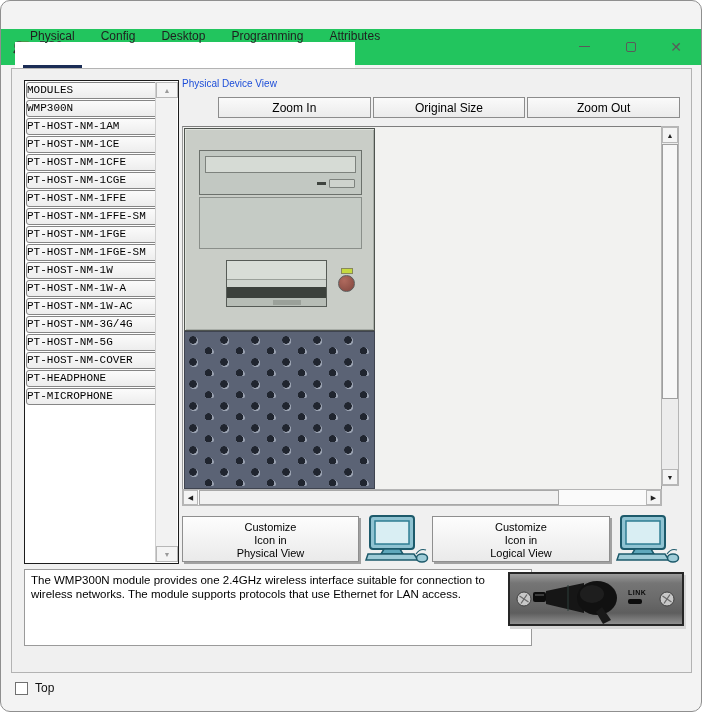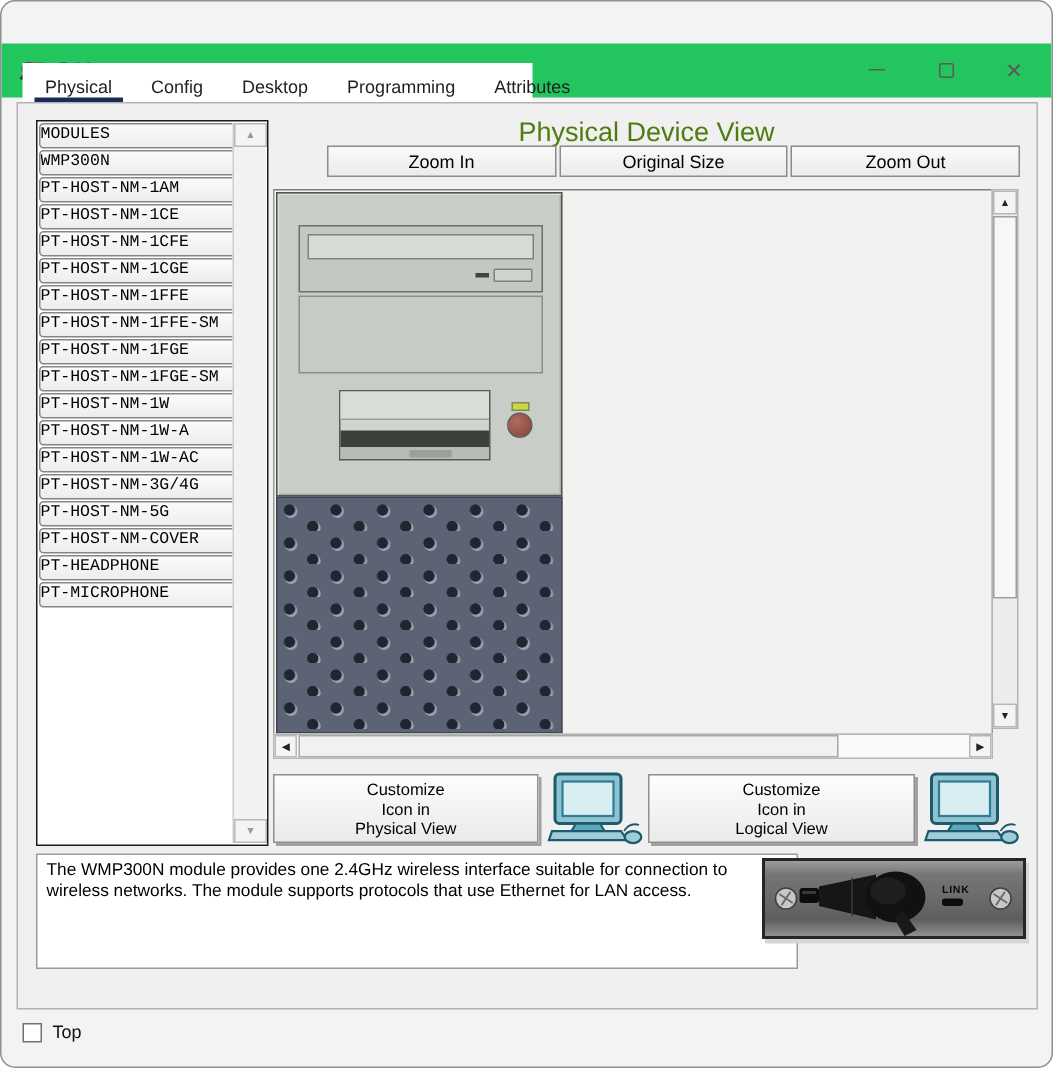--- a/index.html
+++ b/index.html
@@ -10,38 +10,38 @@
   .titlebar{position:absolute;left:0;top:0;width:100%;height:36px;background:#22c55e;margin-top:28px;}
   .app-icon{position:absolute;left:12px;top:9px;width:18px;height:18px;}
   .win-title{position:absolute;left:38px;top:10px;font-size:12px;color:#3a3a3a;}
   .wc{position:absolute;top:0;width:46px;height:35px;display:flex;align-items:center;justify-content:center;cursor:default;}
   .wc-min{right:94px;} .wc-max{right:47px;} .wc-close{right:2px;}
   .glyph-min{width:11px;height:0;border-top:1px solid #5a5a5a;display:block;}
   .glyph-max{width:10px;height:10px;border:1px solid #5a5a5a;border-radius:2px;display:block;}
   .glyph-close{font-size:14px;color:#5a5a5a;line-height:1;}
   
   .tabstrip{position:absolute;left:14px;top:41px;width:340px;height:26px;background:#ffffff;display:flex;align-items:flex-end;}
-  .tab{font-size:12px;color:#1f1f1f;padding:5px 7px 0 7px;margin-left:8px;cursor:default;border-bottom:3px solid transparent;white-space:nowrap;}
+  .tab{font-size:12px;color:#1f1f1f;padding:5px 7px 22px 7px;margin-left:8px;cursor:default;border-bottom:3px solid transparent;white-space:nowrap;}
   .tab.active{border-bottom:3px solid #1a2c55;}
   .tab+ .tab{margin-left:12px;}
   
   .content{position:absolute;left:10px;top:67px;width:681px;height:605px;background:#f0f0f0;border:1px solid #b3b3b3;}
   
   .modpanel{position:absolute;left:12px;top:11px;width:155px;height:484px;background:#ffffff;border:1px solid #1c1c1c;}
   .modlist{position:absolute;left:1px;top:1px;width:129px;}
   .mod-btn{display:block;width:143px;height:17px;margin:0 0 1px 0;padding:0;
            font-family:Liberation Mono, monospace;font-size:11px;color:#000;
            background:linear-gradient(#fbfbfb,#ededed);border:1px solid #868686;border-radius:3px;
            text-align:left;line-height:15px;overflow:hidden;white-space:nowrap;}
   .modscroll{position:absolute;right:1px;top:1px;width:22px;height:480px;background:#f2f2f2;border-left:1px solid #cfcfcf;}
   .sbtn{position:absolute;left:0;width:22px;height:16px;background:#f4f4f4;border:1px solid #b7b7b7;
         font-size:7px;color:#9a9a9a;display:flex;align-items:center;justify-content:center;}
   .modscroll .up{top:0;} .modscroll .down{bottom:0;}
   
-  .dv-title{position:absolute;left:170px;top:9px;width:498px;text-align:center;font-size:18px;color:#4d7c0f;}
+  .dv-title{position:absolute;left:170px;top:9px;width:498px;font-size:10px;color:#1d4ed8;}
   .zoomrow{position:absolute;left:170px;top:28px;width:498px;height:21px;display:flex;padding-left:36px;}
   .zbtn{flex:1;height:21px;background:linear-gradient(#fafafa,#ebebeb);border:1px solid #8c8c8c;
         font-family:"Liberation Sans",sans-serif;font-size:12px;color:#000;margin-right:2px;}
   .zbtn:last-child{margin-right:0;}
   
   .canvas{position:absolute;left:170px;top:57px;width:480px;height:364px;background:#f2f2f0;
           border:1px solid #9a9a9a;border-top-color:#7e7e7e;overflow:hidden;}
   
   .tower{position:absolute;left:1px;top:1px;width:191px;height:361px;}
   .case{position:absolute;left:0;top:0;width:191px;height:203px;background:#c9cdc7;border:1px solid #4f544f;

